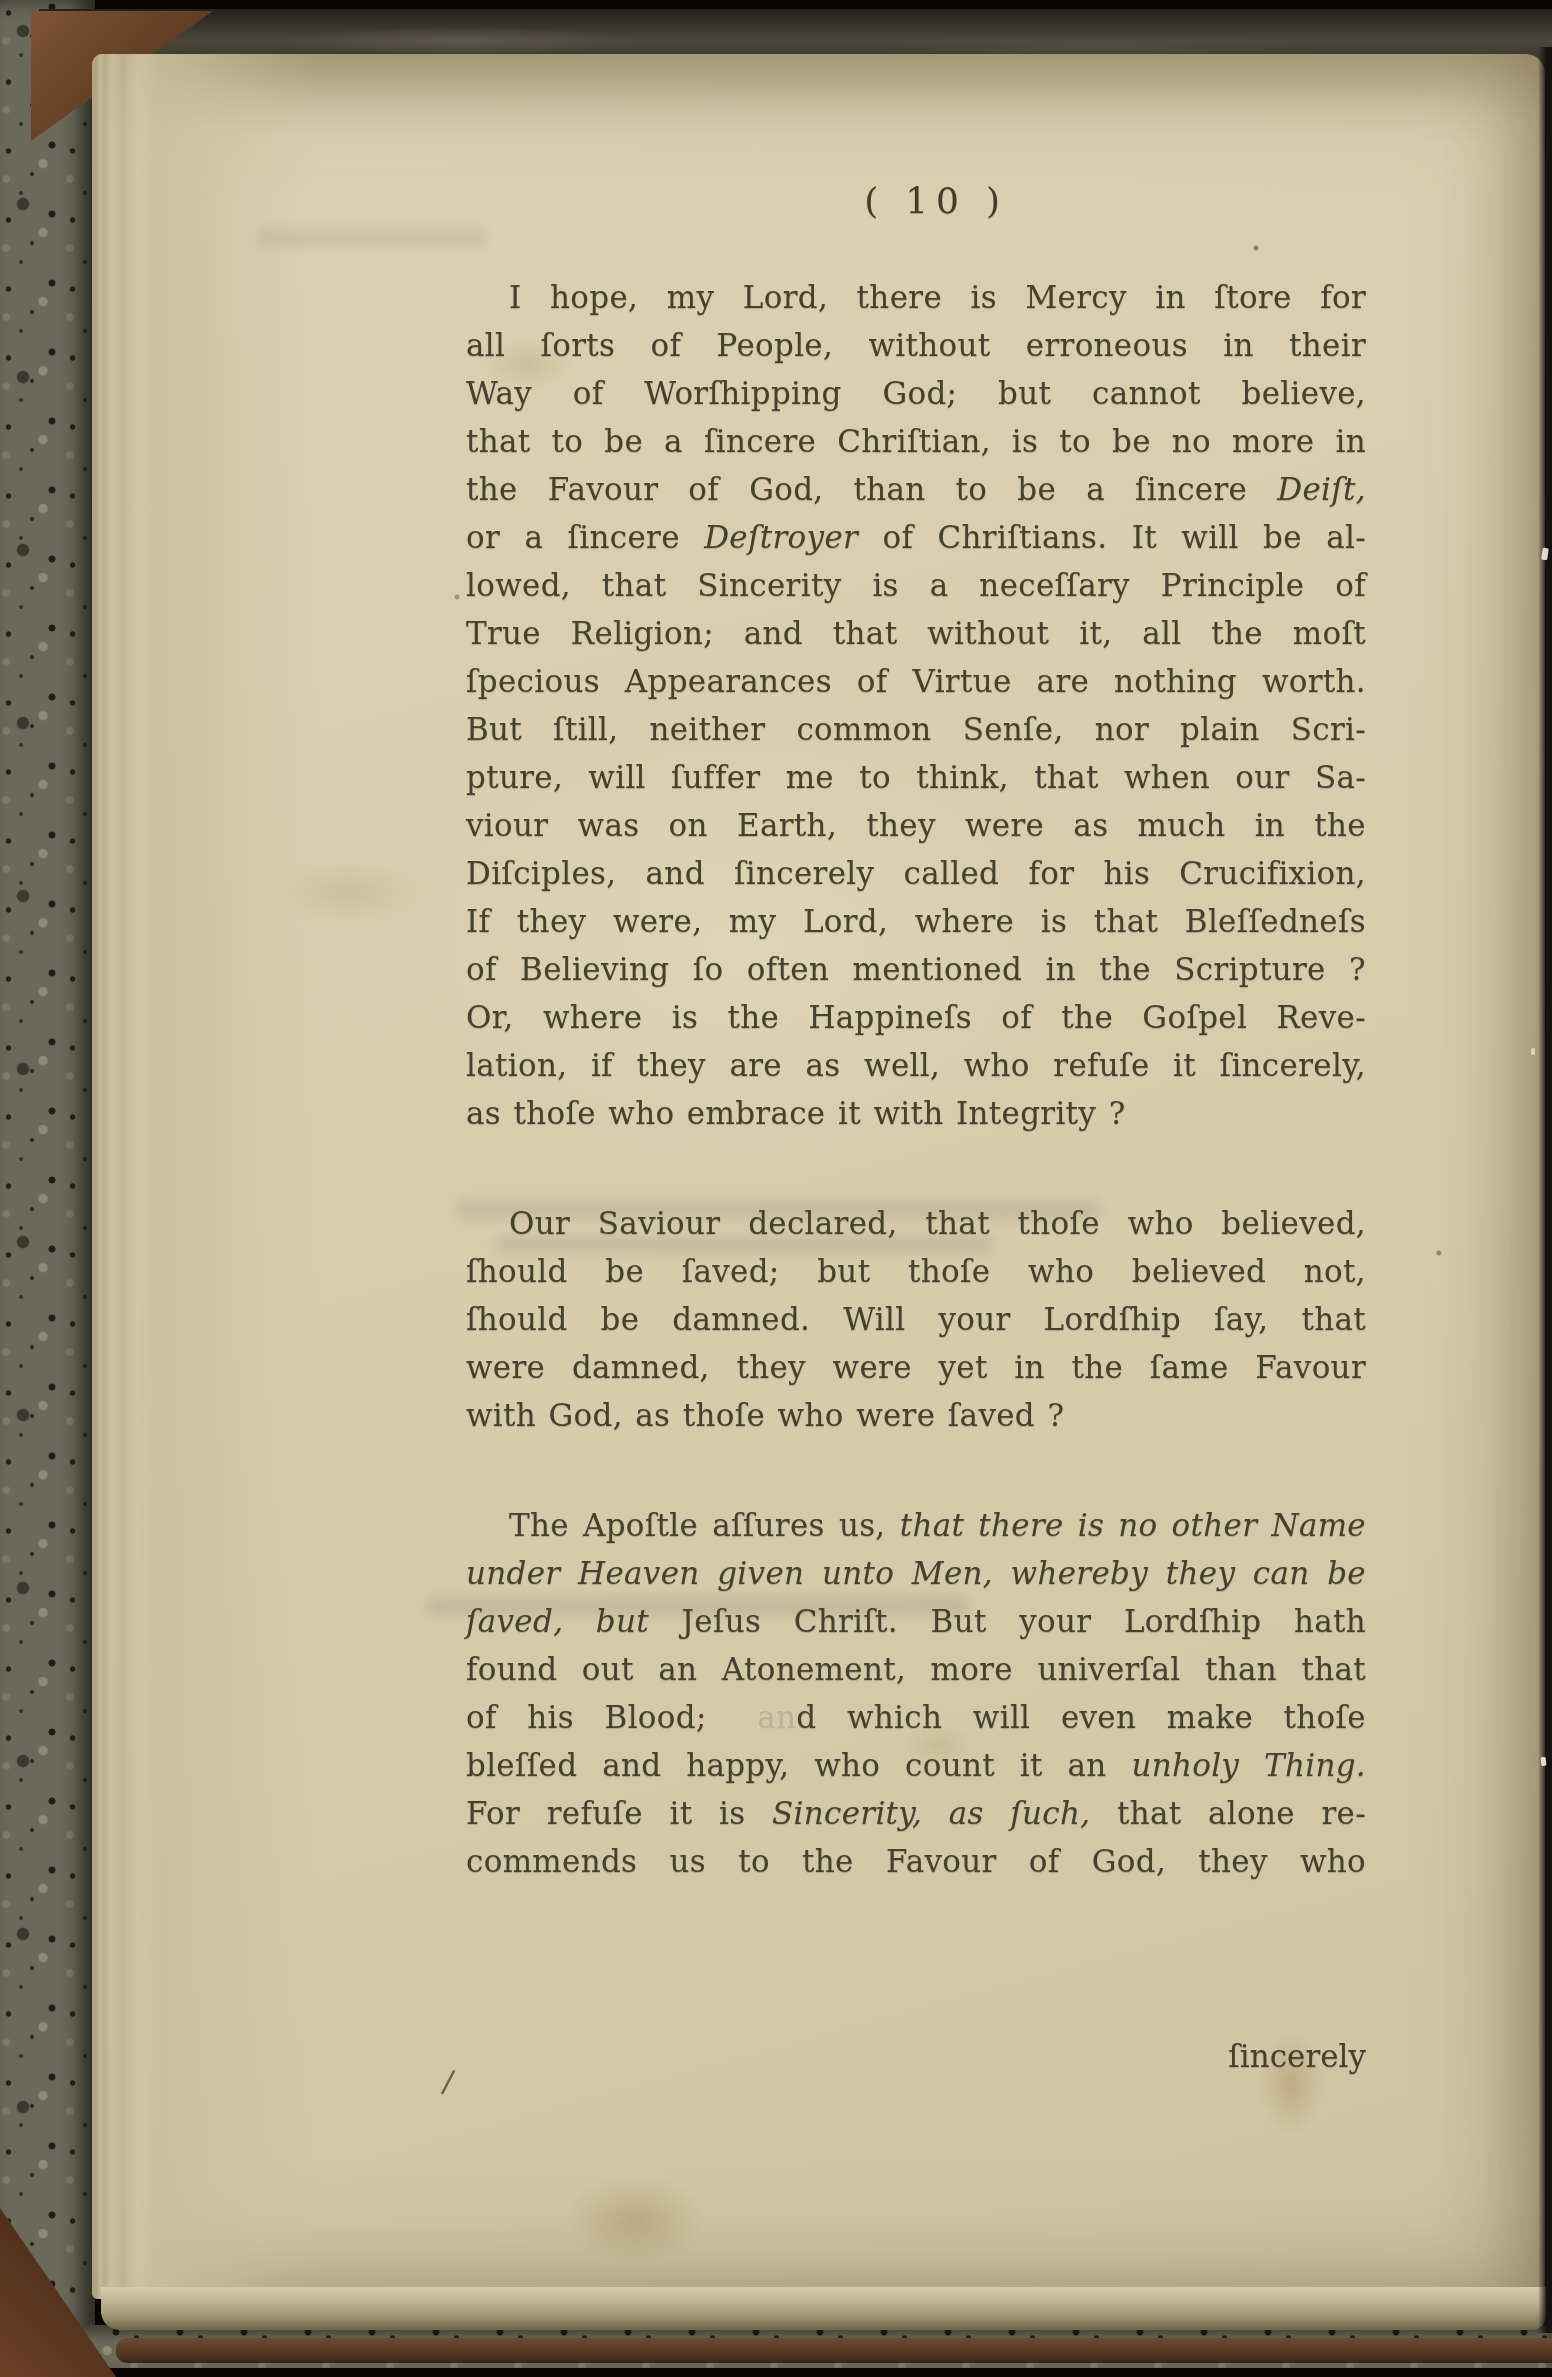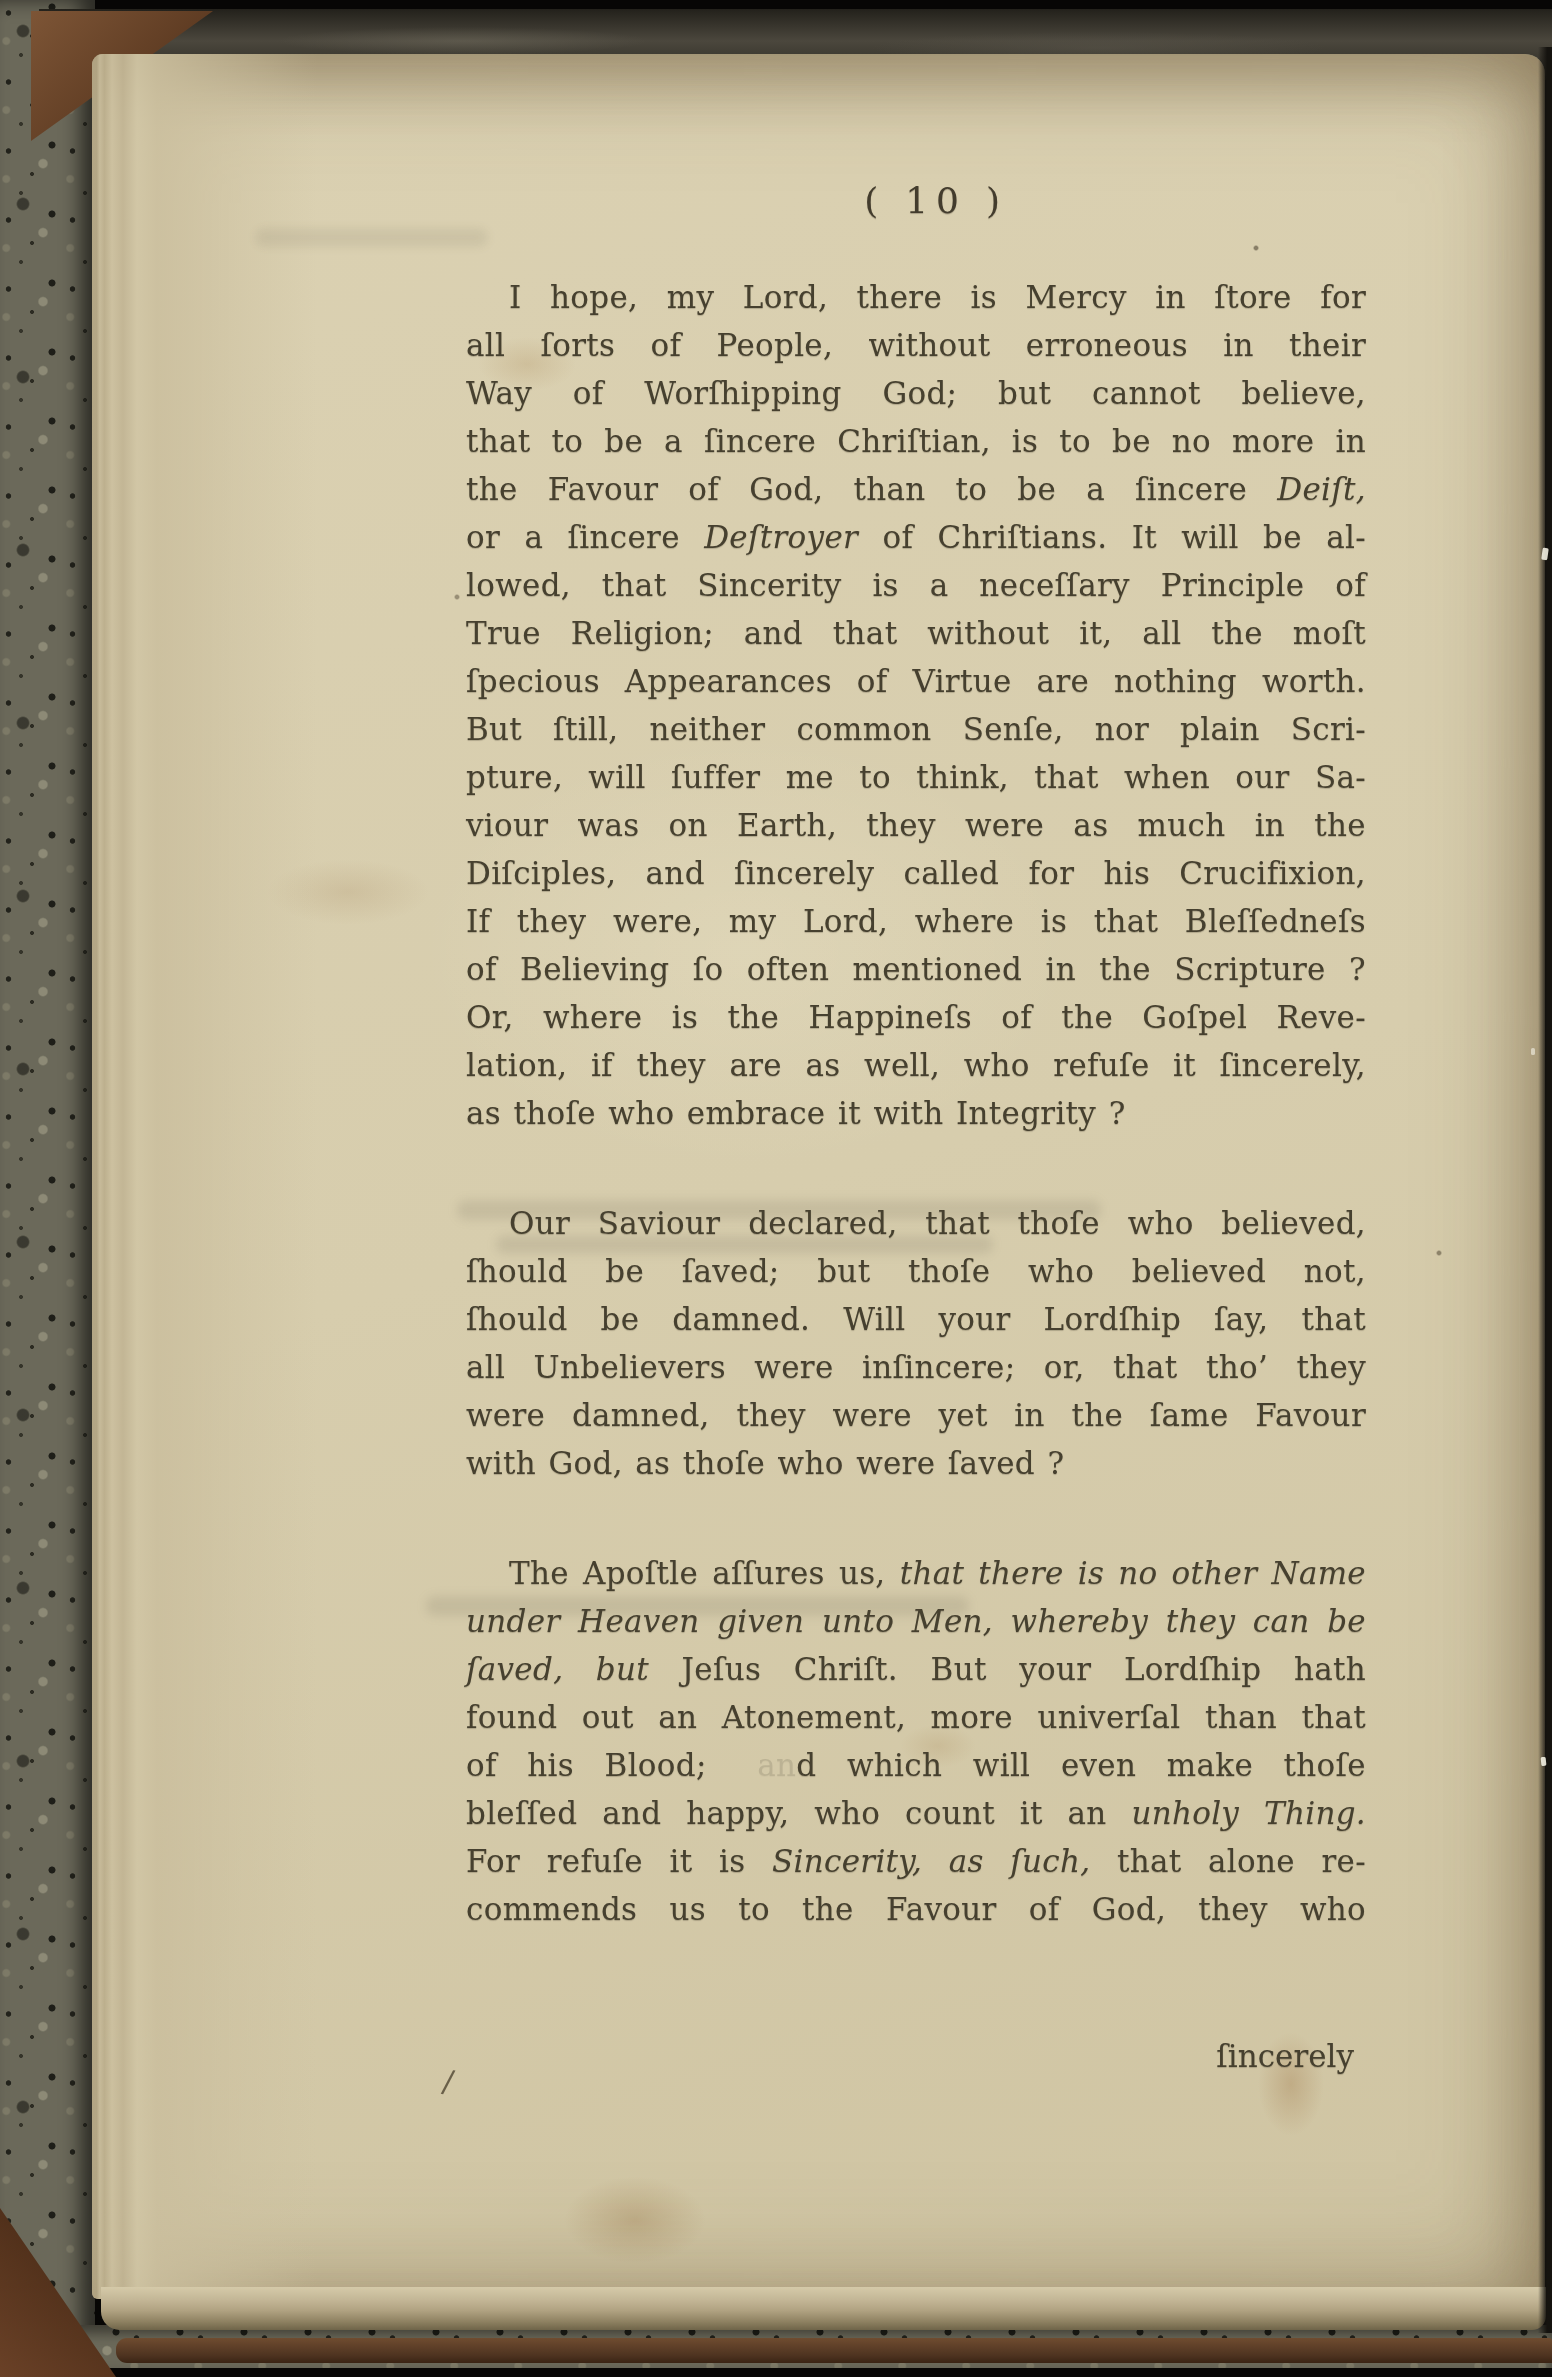--- a/index.html
+++ b/index.html
@@ -75,21 +75,21 @@
     text-shadow:0 0.8px 0.8px rgba(60,50,35,.3);}
   .text-block{position:absolute;left:374px;top:219px;width:900px;color:#46402f;
     font-size:31px;letter-spacing:0.3px;word-spacing:2.3px;
     text-shadow:0 0.8px 0.8px rgba(60,50,35,.25);}
   .line{height:48px;line-height:48px;text-align:justify;text-align-last:justify;white-space:nowrap;}
   .line.nojust{text-align-last:left;}
   .line.indent{padding-left:43px;}
   .para + .para{margin-top:62px;}
   .it{font-style:italic;}
   .faded{opacity:.16;margin-left:20px;}
-  .catchword{position:absolute;left:362px;top:1984px;width:900px;text-align:right;
+  .catchword{position:absolute;left:374px;top:1984px;width:900px;text-align:right;
     font-size:31px;color:#46402f;text-shadow:0 0.8px 0.8px rgba(60,50,35,.25);}
   .margin-slash{position:absolute;left:351px;top:2009px;font-size:31px;color:rgba(70,60,42,.75);
     transform:rotate(10deg);}
   .ghost{position:absolute;background:rgba(115,108,88,.16);filter:blur(4.7px);border-radius:9.3px;}
   .ghost.g1{left:365px;top:1146px;width:644px;height:20px;}
   .ghost.g2{left:404px;top:1181px;width:497px;height:18.6px;}
   .ghost.g3{left:334px;top:1542px;width:543px;height:20px;}
   .ghost.g4{left:163px;top:174px;width:233px;height:18.6px;opacity:.8;}
 </style>
 </head>
@@ -130,21 +130,20 @@
         <div class="line"><span>If they were, my Lord, where is that Bleſſedneſs</span></div>
         <div class="line"><span>of Believing ſo often mentioned in the Scripture ?</span></div>
         <div class="line"><span>Or, where is the Happineſs of the Goſpel Reve-</span></div>
         <div class="line"><span>lation, if they are as well, who refuſe it ſincerely,</span></div>
         <div class="line nojust"><span>as thoſe who embrace it with Integrity ?</span></div>
       </div>
       <div class="para">
         <div class="line indent"><span>Our Saviour declared, that thoſe who believed,</span></div>
         <div class="line"><span>ſhould be ſaved; but thoſe who believed not,</span></div>
         <div class="line"><span>ſhould be damned. Will your Lordſhip ſay, that</span></div>
-        <div class="line"><span>all Unbelievers were inſincere; or, that tho’ they</span></div>
         <div class="line"><span>were damned, they were yet in the ſame Favour</span></div>
         <div class="line nojust"><span>with God, as thoſe who were ſaved ?</span></div>
       </div>
       <div class="para">
         <div class="line indent"><span>The Apoſtle aſſures us, </span><span class="it">that there is no other Name</span></div>
         <div class="line"><span class="it">under Heaven given unto Men, whereby they can be</span></div>
         <div class="line"><span class="it">ſaved, but </span><span>Jeſus Chriſt. But your Lordſhip hath</span></div>
         <div class="line"><span>found out an Atonement, more univerſal than that</span></div>
         <div class="line"><span>of his Blood; </span><span class="faded">an</span><span>d which will even make thoſe</span></div>
         <div class="line"><span>bleſſed and happy, who count it an </span><span class="it">unholy Thing.</span></div>

